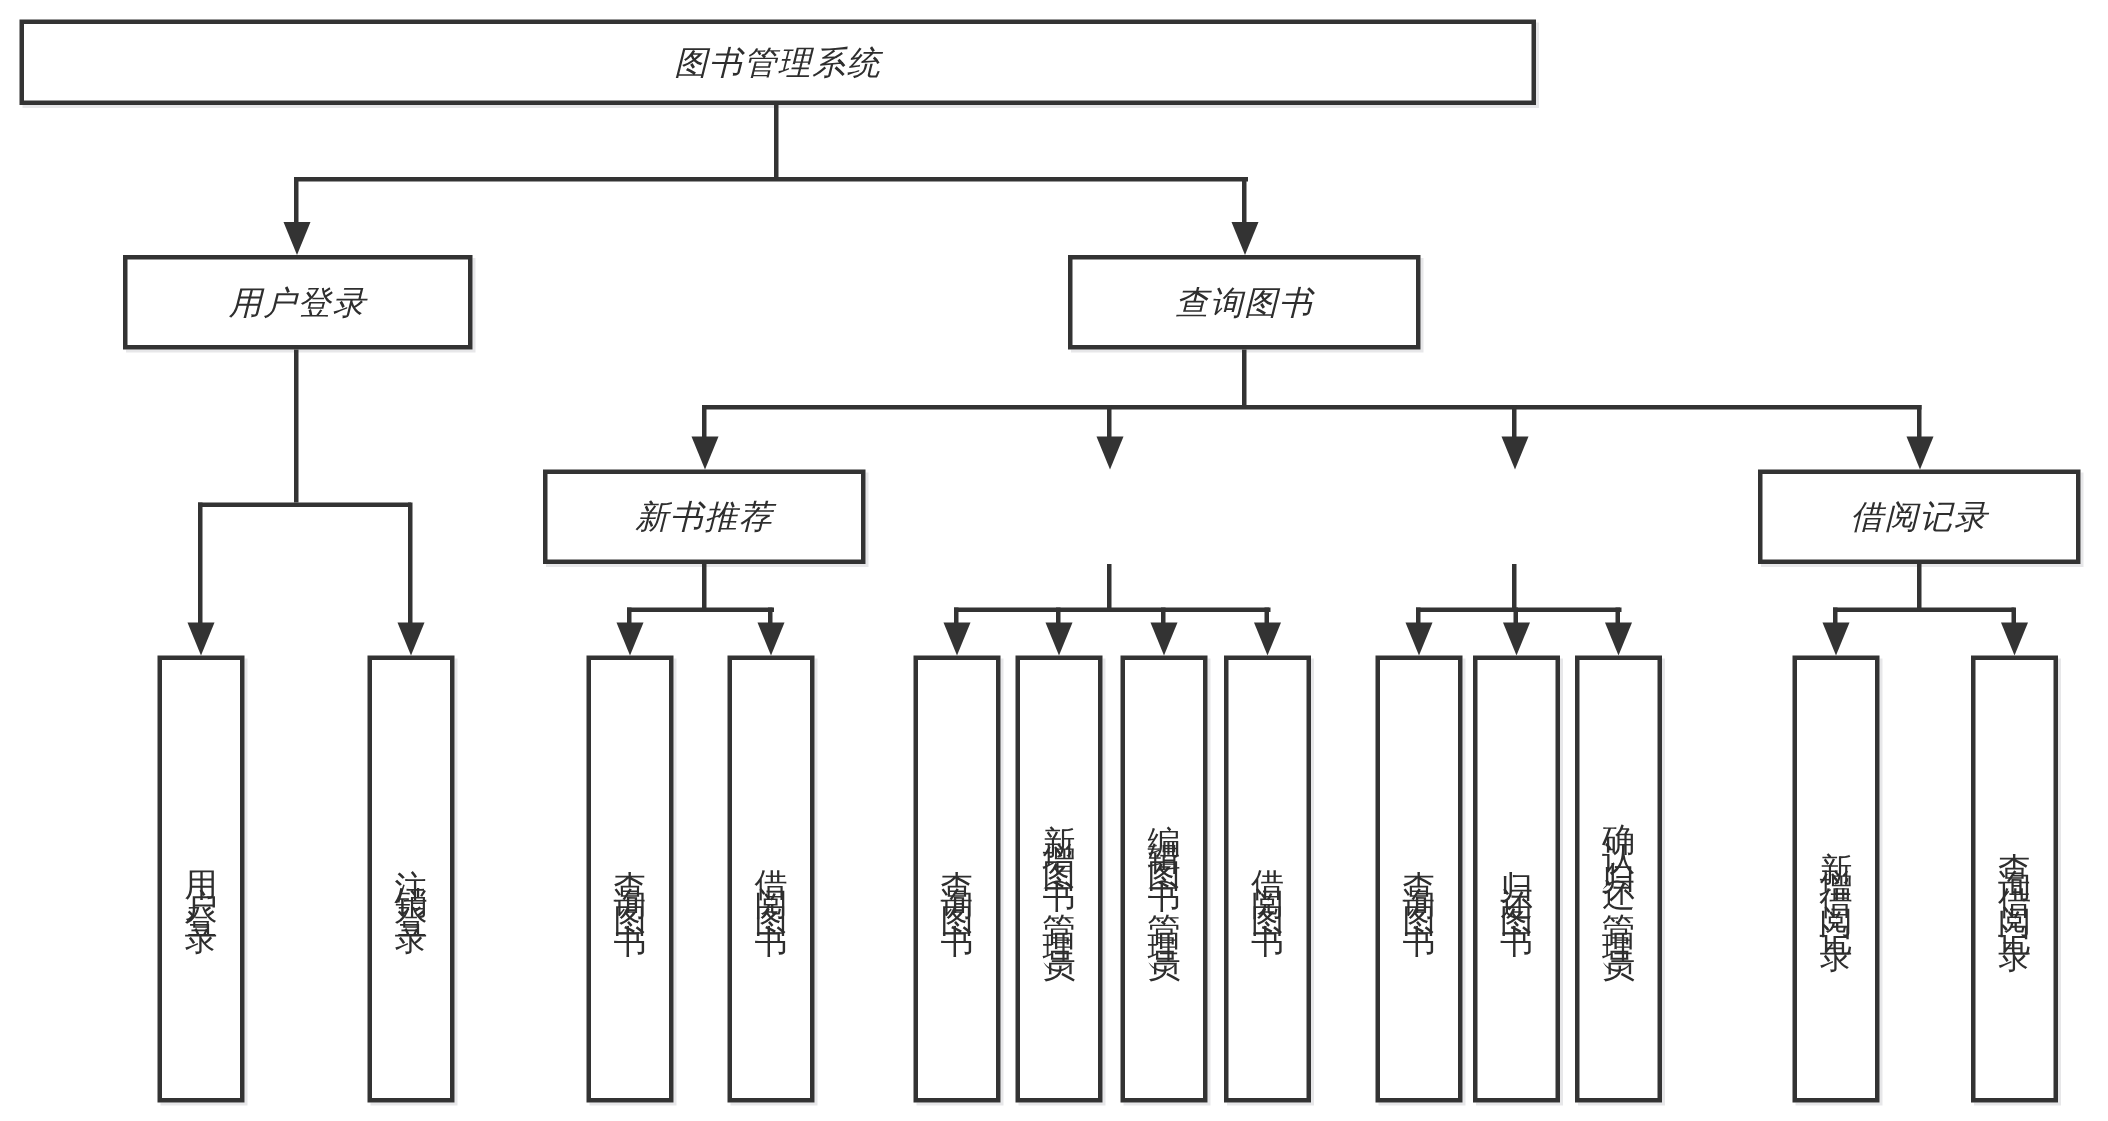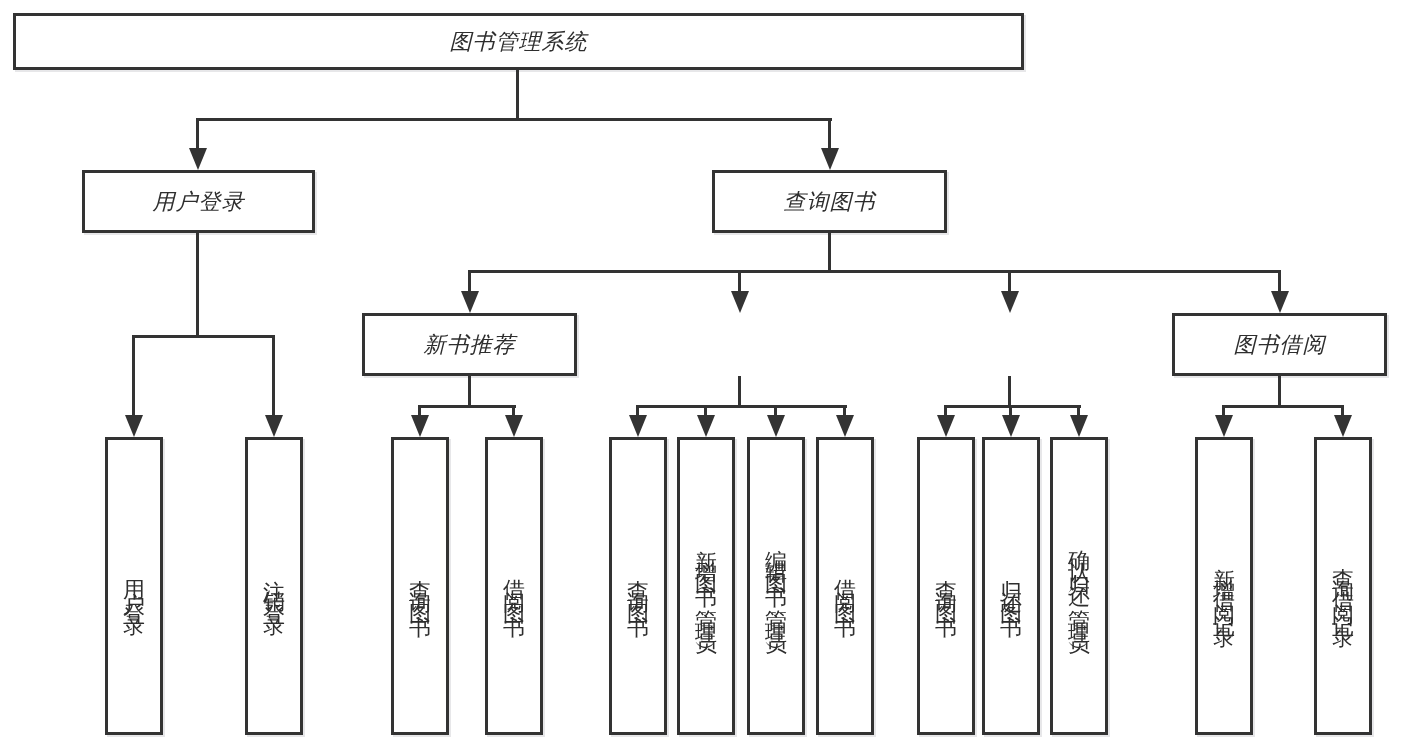--- a/index.html
+++ b/index.html
@@ -55,21 +55,21 @@
     <span class="lbl">用户登录</span>
   </div>
   <div class="hbox" style="left:712px;top:170px;width:235px;height:63px">
     <span class="lbl">查询图书</span>
   </div>
 
   <div class="hbox" style="left:362px;top:313px;width:215px;height:63px">
     <span class="lbl">新书推荐</span>
   </div>
   <div class="hbox" style="left:1172px;top:313px;width:215px;height:63px">
-    <span class="lbl">图书借阅</span>
+    <span class="lbl">借阅记录</span>
   </div>
 
   <div class="vbox" style="left:105px">
     <span class="vtext">用户登录</span>
   </div>
   <div class="vbox" style="left:245px">
     <span class="vtext">注销登录</span>
   </div>
 
   <div class="vbox" style="left:391px">

